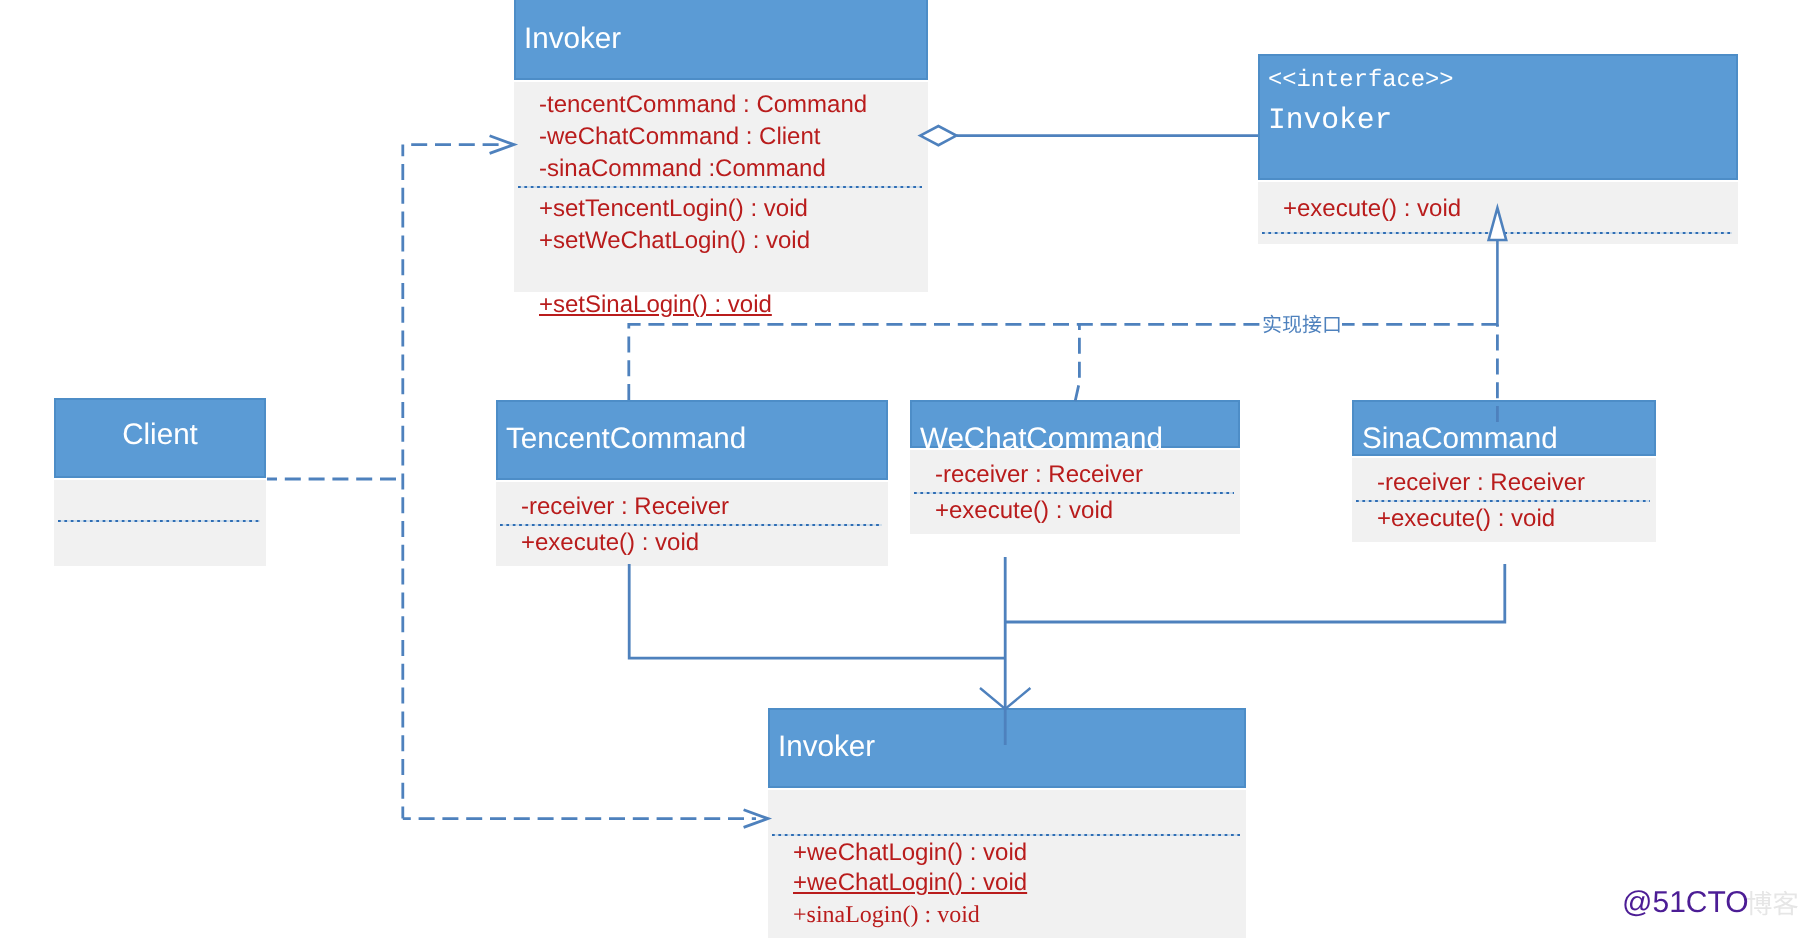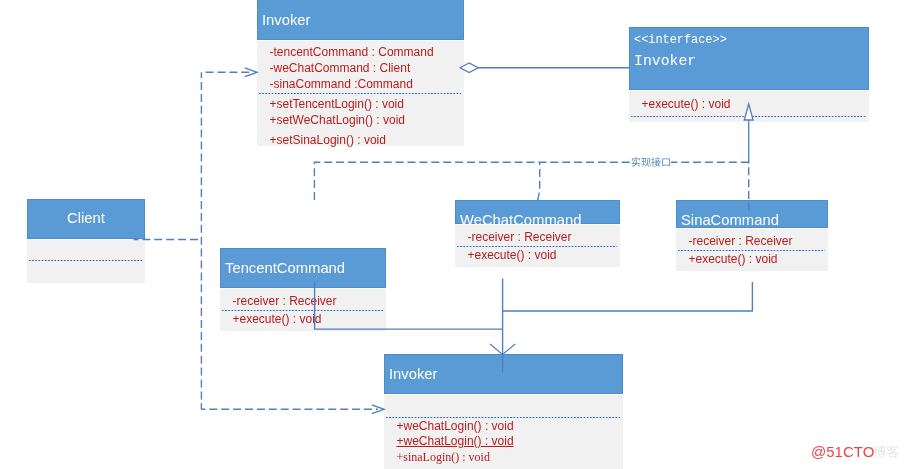--- a/index.html
+++ b/index.html
@@ -31,43 +31,43 @@
 <div class="uml" style="left:257px;top:-6px;width:207px;height:151px;">
   <div class="uml-hdr" style="height:46px;">
     <span class="ttl" style="top:18px;text-align:right;">Invoker</span>
   </div>
   <div class="uml-body" style="height:105px;">
     <span class="mem" style="top:4px;">-tencentCommand : Command</span>
     <span class="mem" style="top:20px;">-weChatCommand : Client</span>
     <span class="mem" style="top:36px;">-sinaCommand :Command</span>
     <span class="mem" style="top:56px;">+setTencentLogin() : void</span>
     <span class="mem" style="top:72px;">+setWeChatLogin() : void</span>
-    <span class="mem" style="top:92px;">+setSinaLogin() : void</span>
+    <span class="mem" style="top:104px;text-decoration:underline;">+setSinaLogin() : void</span>
     <div class="sep" style="top:52px;"></div>
   </div>
 </div>
 <div class="uml" style="left:629px;top:27px;width:240px;height:82px;">
   <div class="uml-hdr" style="height:63px;font-family:Liberation Mono, monospace;">
     <span class="stereo" style="top:7px;">&lt;&lt;interface&gt;&gt;</span>
     <span class="ttl" style="top:26px;">Invoker</span>
   </div>
   <div class="uml-body" style="height:31px;">
     <span class="mem" style="top:6px;">+execute() : void</span>
     <div class="sep" style="top:25px;"></div>
   </div>
 </div>
-<div class="uml" style="left:27px;top:199px;width:118px;height:83px;">
+<div class="uml" style="left:27px;top:199px;width:106px;height:83px;">
   <div class="uml-hdr" style="height:40px;">
     <span class="ttl" style="top:11px;left:0;right:0;text-align:center;">Client</span>
   </div>
   <div class="uml-body" style="height:43px;">
     <div class="sep" style="top:20px;"></div>
   </div>
 </div>
-<div class="uml" style="left:220px;top:200px;width:166px;height:82px;margin-top:48px;">
+<div class="uml" style="left:248px;top:200px;width:196px;height:82px;">
   <div class="uml-hdr" style="height:40px;">
     <span class="ttl" style="top:12px;">TencentCommand</span>
   </div>
   <div class="uml-body" style="height:42px;">
     <span class="mem" style="top:5px;">-receiver : Receiver</span>
     <span class="mem" style="top:23px;">+execute() : void</span>
     <div class="sep" style="top:21px;"></div>
   </div>
 </div>
 <div class="uml" style="left:455px;top:200px;width:165px;height:82px;">
@@ -141,21 +141,21 @@
       <path d="M432 791V259H504V725H807V259H881V791ZM43 100 60 27C155 56 282 94 401 129L392 199L261 160V413H366V483H261V702H386V772H55V702H189V483H70V413H189V139C134 124 84 110 43 100ZM617 640V447C617 290 585 101 332 -29C347 -40 371 -68 379 -83C545 4 624 123 660 243V32C660 -36 686 -54 756 -54H848C934 -54 946 -14 955 144C936 148 912 159 894 174C889 31 883 3 848 3H766C738 3 730 10 730 39V276H669C683 334 687 392 687 445V640Z" fill="#4E81BD"></path>
     </g>
     <g transform="translate(2000,880) scale(1,-1)">
       <path d="M456 635C485 595 515 539 528 504L588 532C575 566 543 619 513 659ZM160 839V638H41V568H160V347C110 332 64 318 28 309L47 235L160 272V9C160 -4 155 -8 143 -8C132 -8 96 -8 57 -7C66 -27 76 -59 78 -77C136 -78 173 -75 196 -63C220 -51 230 -31 230 10V295L329 327L319 397L230 369V568H330V638H230V839ZM568 821C584 795 601 764 614 735H383V669H926V735H693C678 766 657 803 637 832ZM769 658C751 611 714 545 684 501H348V436H952V501H758C785 540 814 591 840 637ZM765 261C745 198 715 148 671 108C615 131 558 151 504 168C523 196 544 228 564 261ZM400 136C465 116 537 91 606 62C536 23 442 -1 320 -14C333 -29 345 -57 352 -78C496 -57 604 -24 682 29C764 -8 837 -47 886 -82L935 -25C886 9 817 44 741 78C788 126 820 186 840 261H963V326H601C618 357 633 388 646 418L576 431C562 398 544 362 524 326H335V261H486C457 215 427 171 400 136Z" fill="#4E81BD"></path>
     </g>
     <g transform="translate(3000,880) scale(1,-1)">
       <path d="M127 735V-55H205V30H796V-51H876V735ZM205 107V660H796V107Z" fill="#4E81BD"></path>
     </g>
   </svg>
 <div class="wm" style="left:0px;top:0px;width:907px;height:469px;">
-    <span style="position:absolute;left:811px;top:443px;font-size:15px;color:#ef4444;font-family:'Liberation Sans',sans-serif;">@51CTO</span>
+    <span style="position:absolute;left:811px;top:443px;font-size:15px;color:#4c1d95;font-family:'Liberation Sans',sans-serif;">@51CTO</span>
     <svg class="cjk" style="left:873px;top:445px;" width="26.4" height="13.2" viewBox="0 0 2000 1000" aria-label="博客">
       <g transform="translate(0,880) scale(1,-1)">
         <path d="M415 115C464 76 519 20 544 -18L599 24C573 62 515 116 466 153ZM391 614V274H457V342H607V278H676V342H839V274H907V614H676V670H958V731H885L909 761C877 785 816 818 768 837L733 795C771 777 816 752 848 731H676V841H607V731H336V670H607V614ZM607 450V392H457V450ZM676 450H839V392H676ZM607 501H457V560H607ZM676 501V560H839V501ZM738 302V224H308V160H738V-1C738 -12 735 -16 720 -16C706 -17 659 -17 607 -16C616 -34 626 -60 629 -79C699 -79 744 -79 773 -69C802 -59 810 -40 810 -2V160H964V224H810V302ZM163 840V576H40V506H163V-79H237V506H354V576H237V840Z" fill="#E6E6E6"></path>
       </g>
       <g transform="translate(1000,880) scale(1,-1)">
         <path d="M356 529H660C618 483 564 441 502 404C442 439 391 479 352 525ZM378 663C328 586 231 498 92 437C109 425 132 400 143 383C202 412 254 445 299 480C337 438 382 400 432 366C310 307 169 264 35 240C49 223 65 193 72 173C124 184 178 197 231 213V-79H305V-45H701V-78H778V218C823 207 870 197 917 190C928 211 948 244 965 261C823 279 687 315 574 367C656 421 727 486 776 561L725 592L711 588H413C430 608 445 628 459 648ZM501 324C573 284 654 252 740 228H278C356 254 432 286 501 324ZM305 18V165H701V18ZM432 830C447 806 464 776 477 749H77V561H151V681H847V561H923V749H563C548 781 525 819 505 849Z" fill="#E6E6E6"></path>
       </g>
     </svg>
   </div>
 

